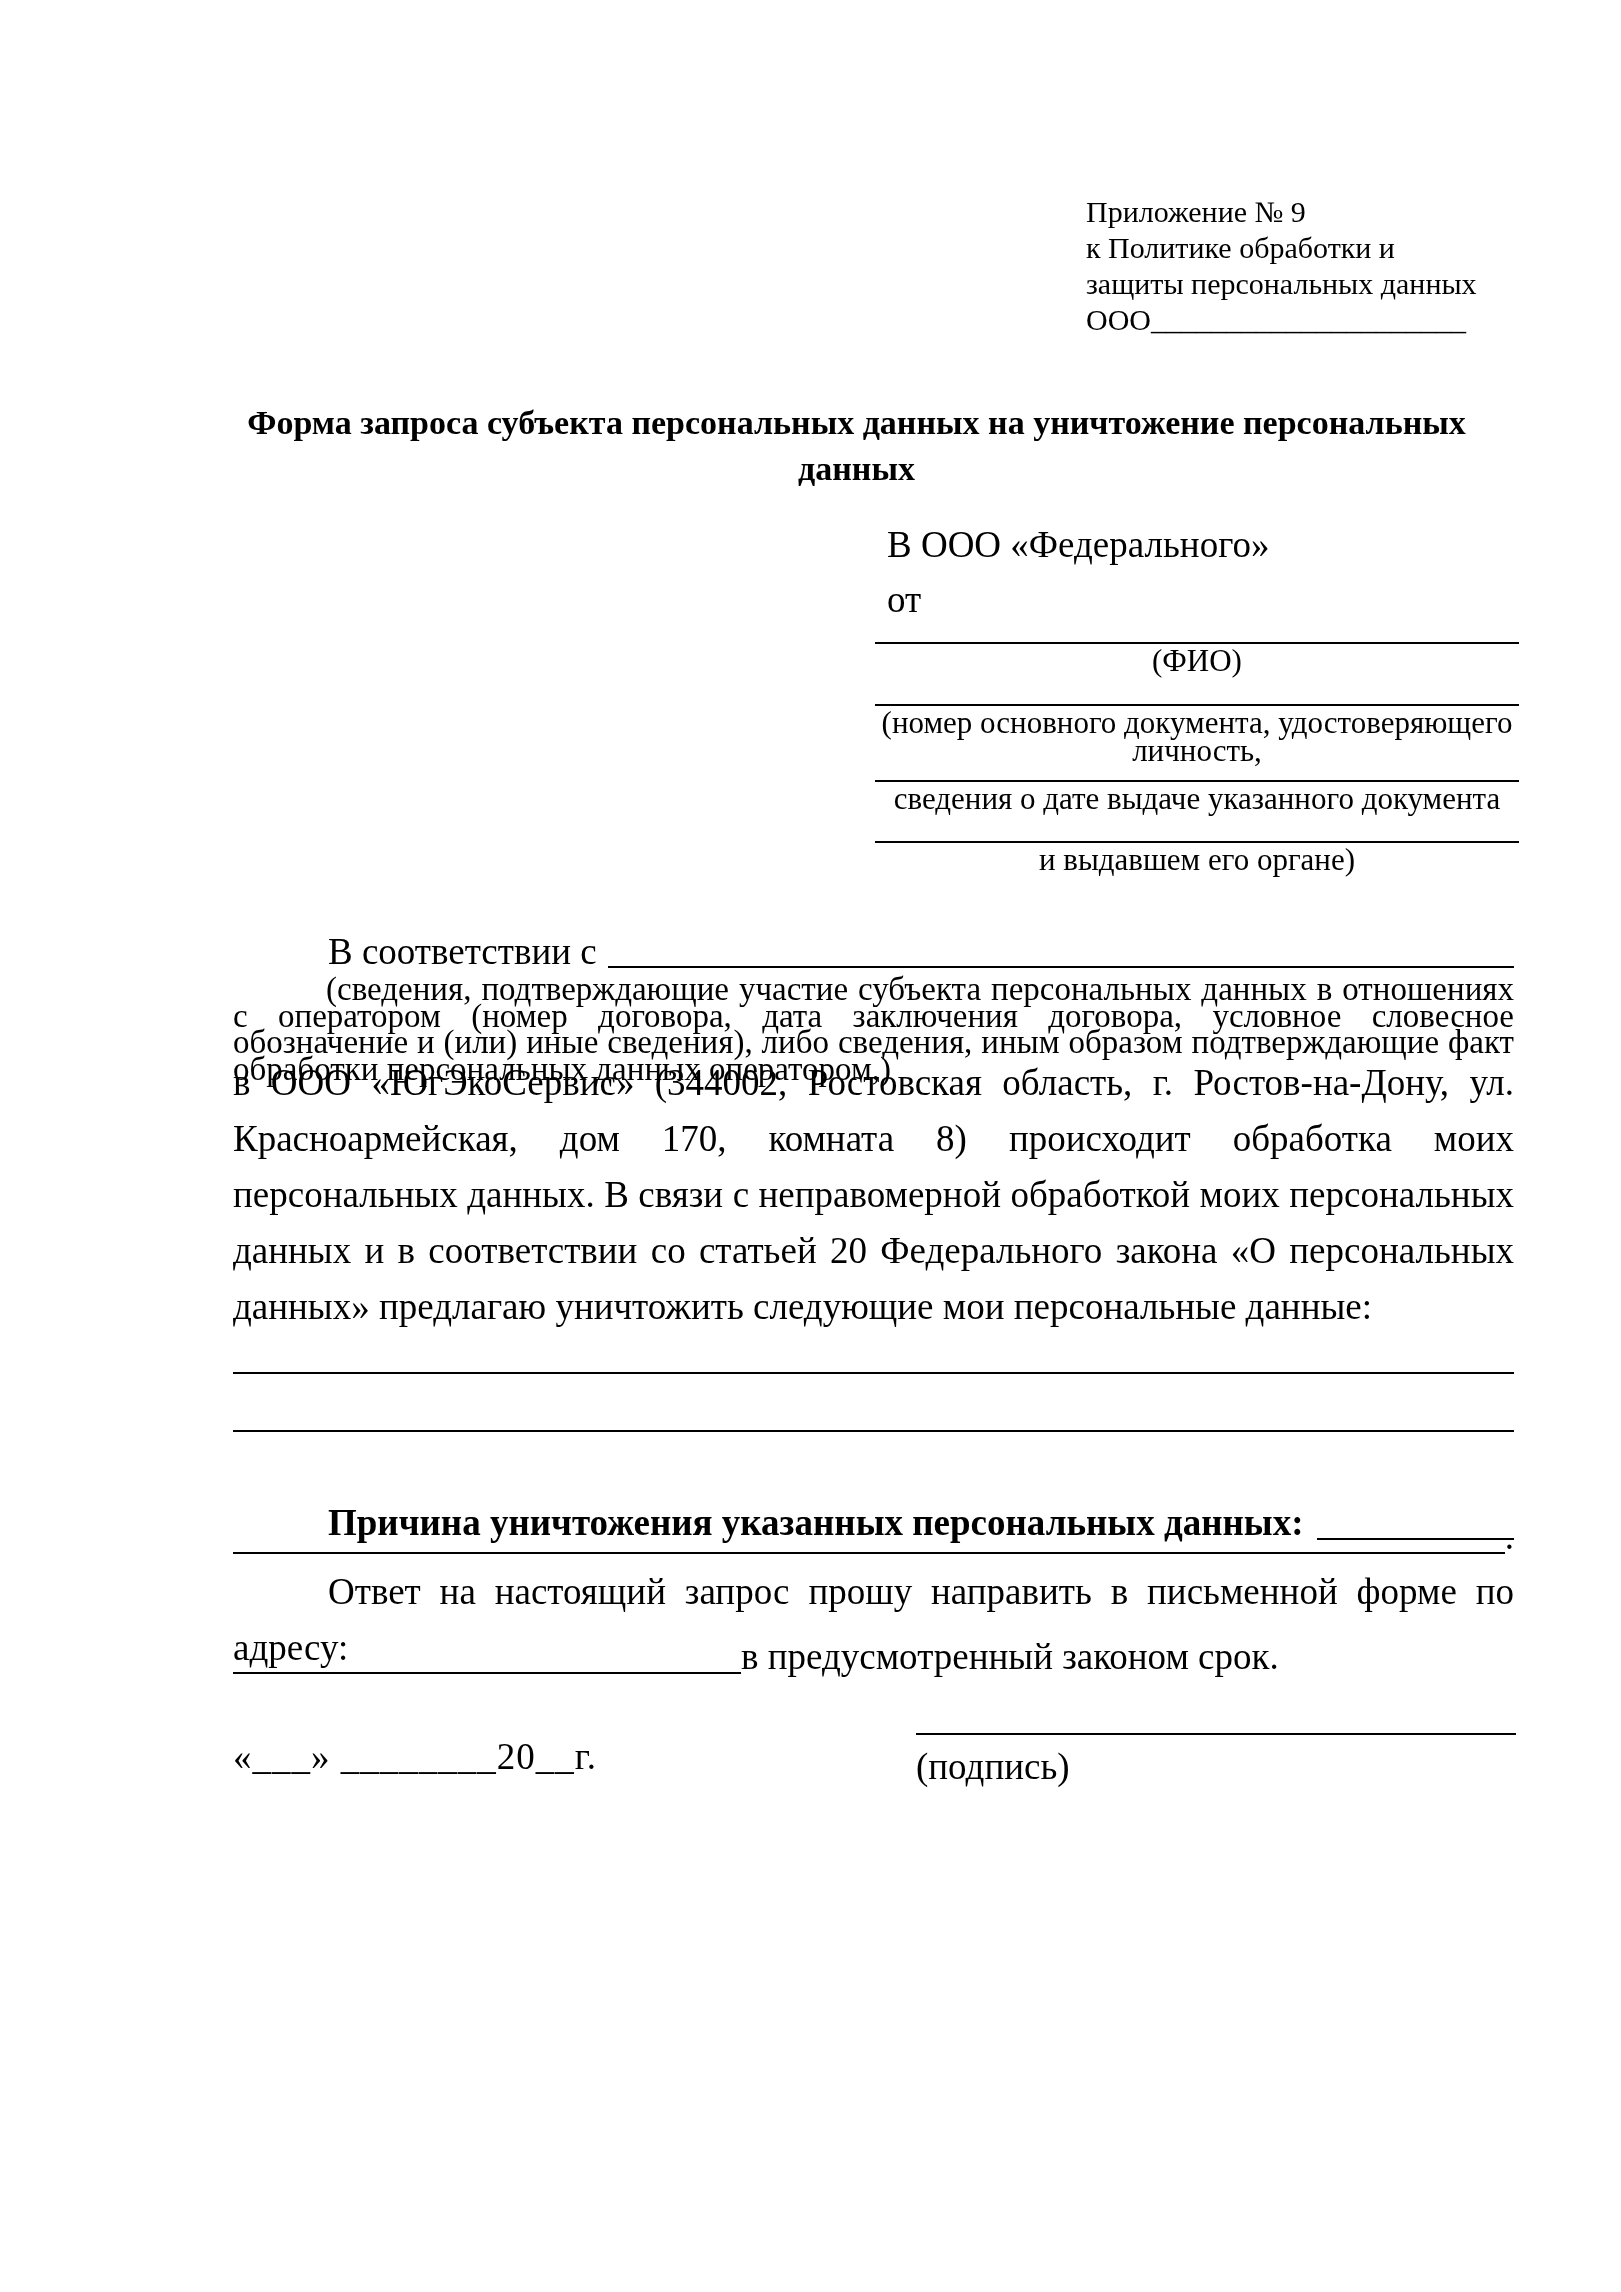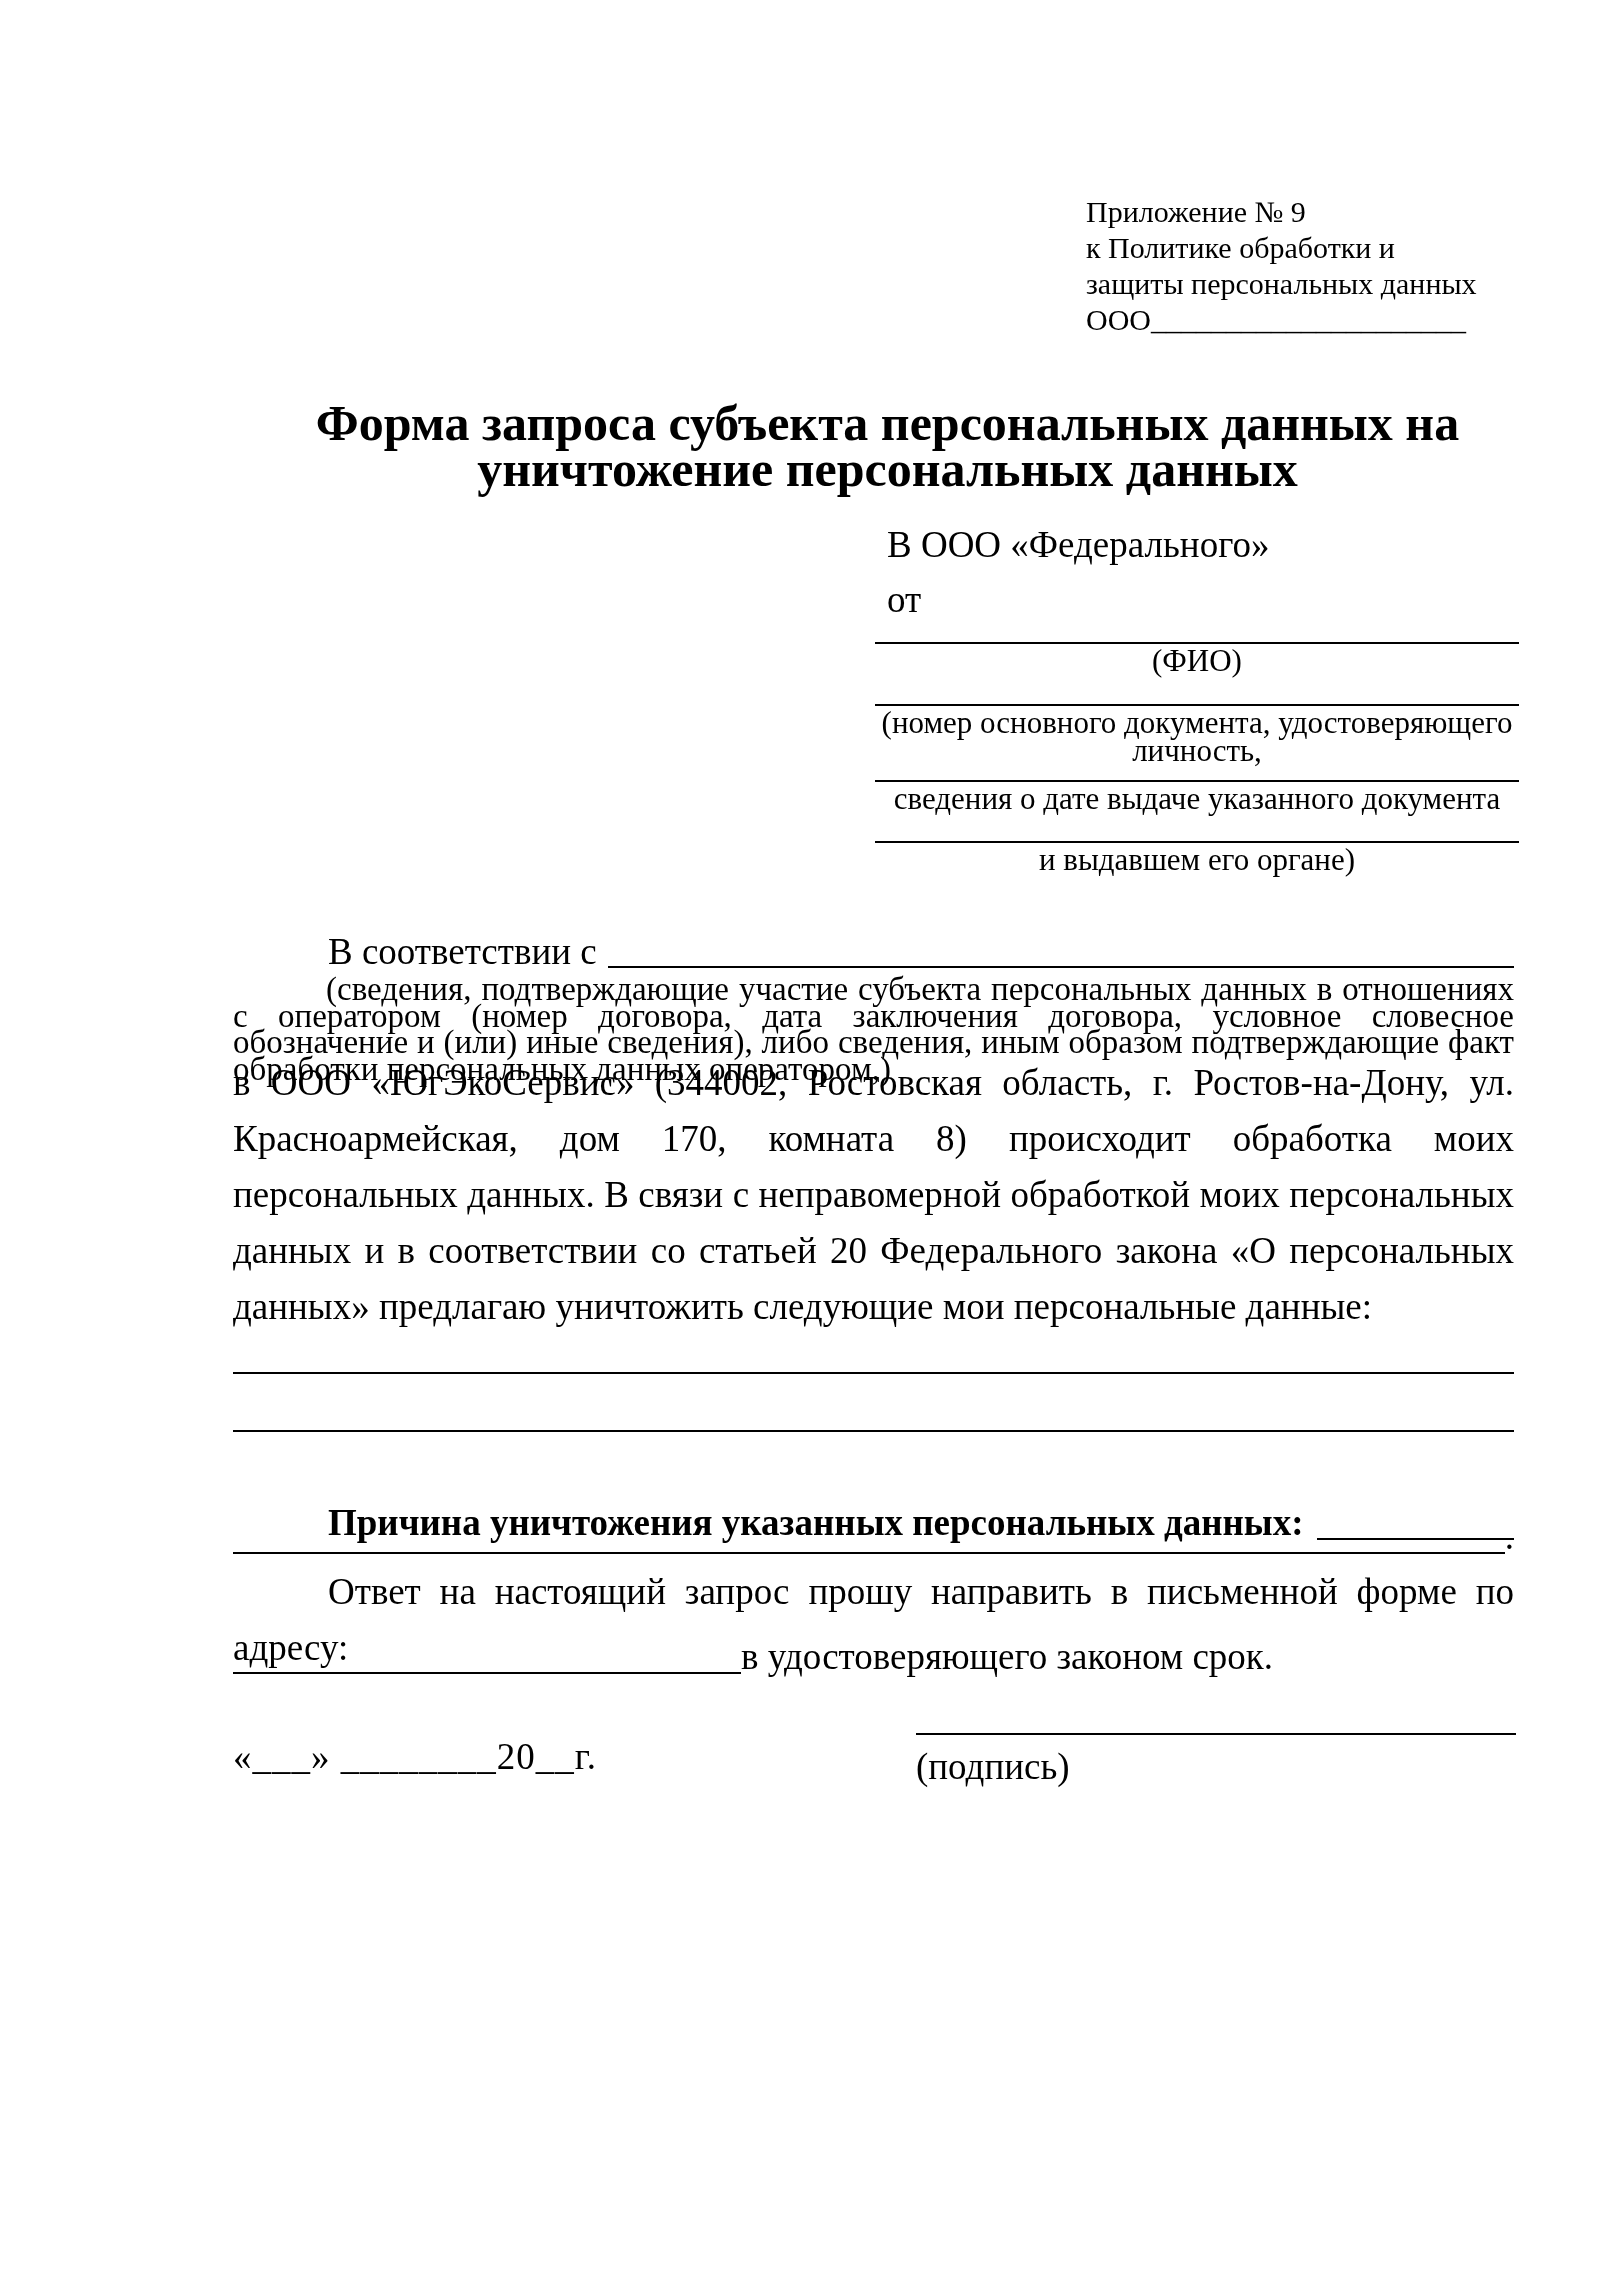--- a/index.html
+++ b/index.html
@@ -9,22 +9,22 @@
     background:#ffffff;color:#000;
     font-family:"Liberation Serif","DejaVu Serif",serif;
     overflow:hidden;
   }
   .abs{position:absolute;}
 
   
   .header-block{left:1086px;top:194px;width:441px;font-size:30px;line-height:36px;}
 
   
-  .doc-title{left:247px;top:400px;width:1281px;text-align:center;
-    font-size:50px;font-weight:bold;line-height:46px;}
+  .doc-title{left:216px;top:400px;width:1281px;text-align:center;
+    font-size:34px;font-weight:bold;line-height:46px;}
 
   
   .to-line{left:887px;top:523px;font-size:37px;line-height:43px;}
   .from-line{left:887px;top:578px;font-size:37px;line-height:43px;}
   .wrow{left:875px;width:644px;}
   .wrow .wline{height:0;border-top:2.9px solid #000;}
   .wrow .cap{text-align:center;font-size:31px;line-height:28px;margin-top:2.9px;}
   .wrow1{top:642px;} .wrow2{top:704px;} .wrow3{top:780px;} .wrow4{top:841px;}
 
   
@@ -115,21 +115,21 @@
 
   <div class="abs dotline">
     <span class="fill"></span>
     <span class="dot">.</span>
   </div>
 
   <div class="abs replypara">Ответ на настоящий запрос прошу направить в письменной форме по адресу:</div>
 
   <div class="abs addressrow">
     <span class="fill-fixed"></span>
-    <span class="tail">в удостоверяющего законом срок.</span>
+    <span class="tail">в предусмотренный законом срок.</span>
   </div>
 
   <div class="abs dateline">«___» ________20__г.</div>
   <div class="abs signrow">
     <span class="fill"></span>
     <span class="cap">(подпись)</span>
   </div>
 
 </div>
 

